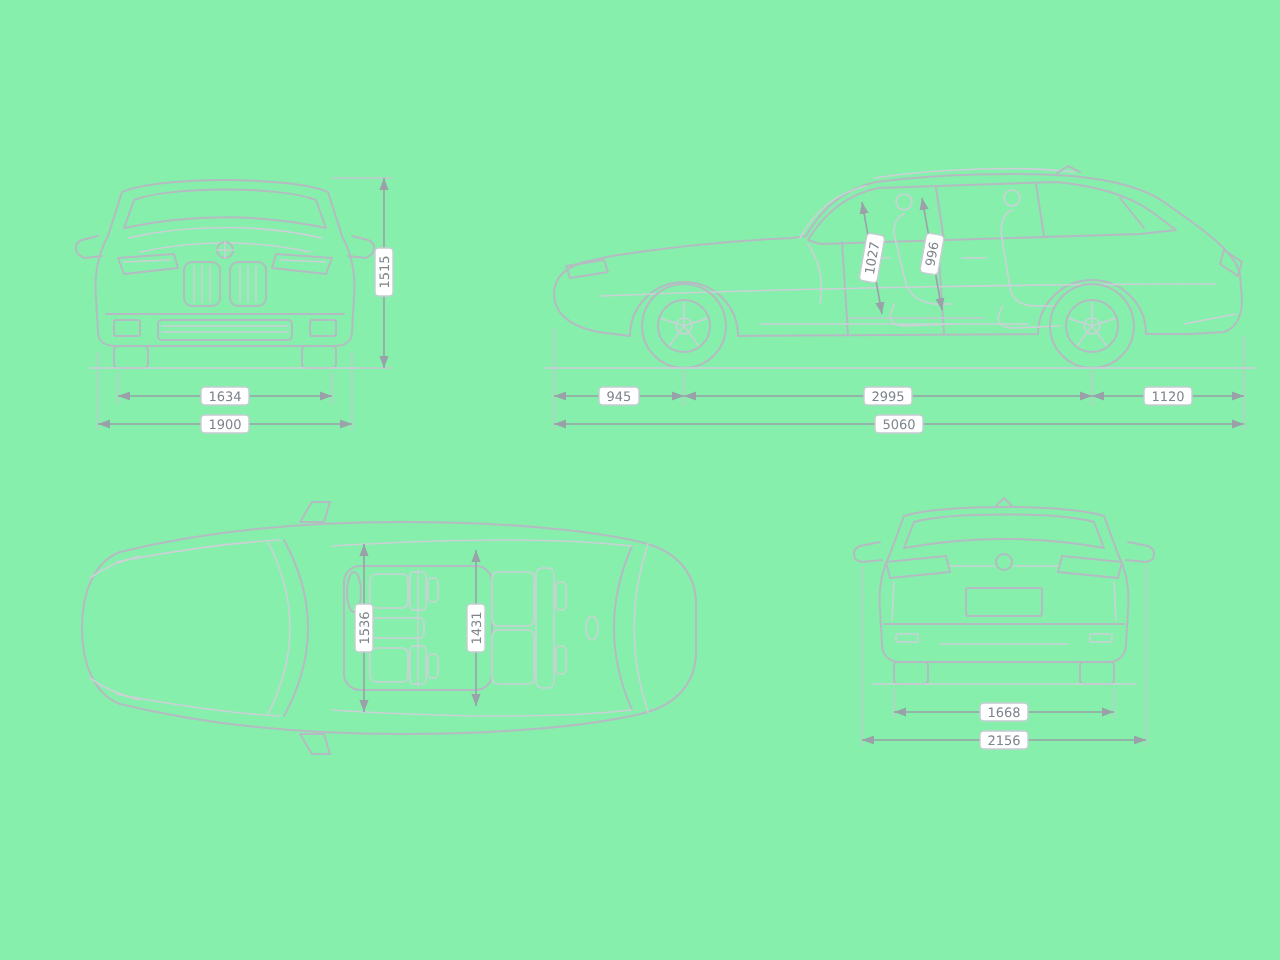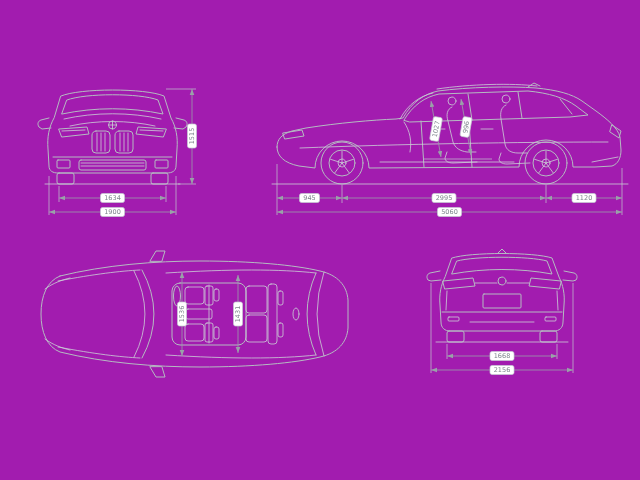--- a/index.html
+++ b/index.html
@@ -1,17 +1,17 @@
 <!DOCTYPE html>
 <html><head>
 <meta charset="utf-8">
 <style>
   *{box-sizing:border-box}
   html,body{margin:0;padding:0;background:#fff}
-  .stage{width:640px;height:480px;background:#a21caf;position:relative;overflow:hidden}
+  .stage{width:640px;height:480px;background:#86efac;position:relative;overflow:hidden}
   svg text{font-family:"DejaVu Sans","Liberation Sans",sans-serif;font-size:6.5px;fill:#7d848c;text-anchor:middle}
   .car{fill:none;stroke:#b5bbc2;stroke-width:1;stroke-linecap:round;stroke-linejoin:round}
   .carl{fill:none;stroke:#ccd1d7;stroke-width:.8;stroke-linecap:round;stroke-linejoin:round}
   .dim{fill:none;stroke:#9aa1a9;stroke-width:.8}
   .ext{fill:none;stroke:#c3c9cf;stroke-width:.7}
   .dim-box{fill:#fff;stroke:#c6ccd2;stroke-width:.7}
 </style>
 </head>
 <body>
 

